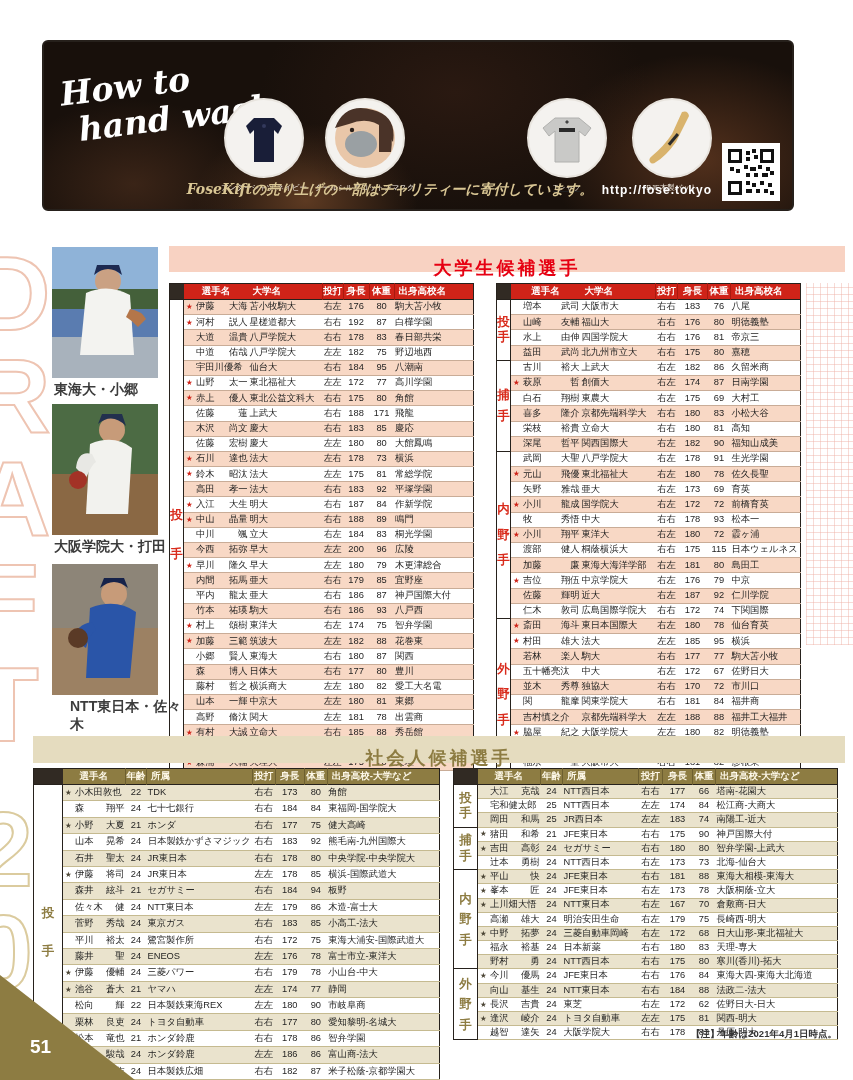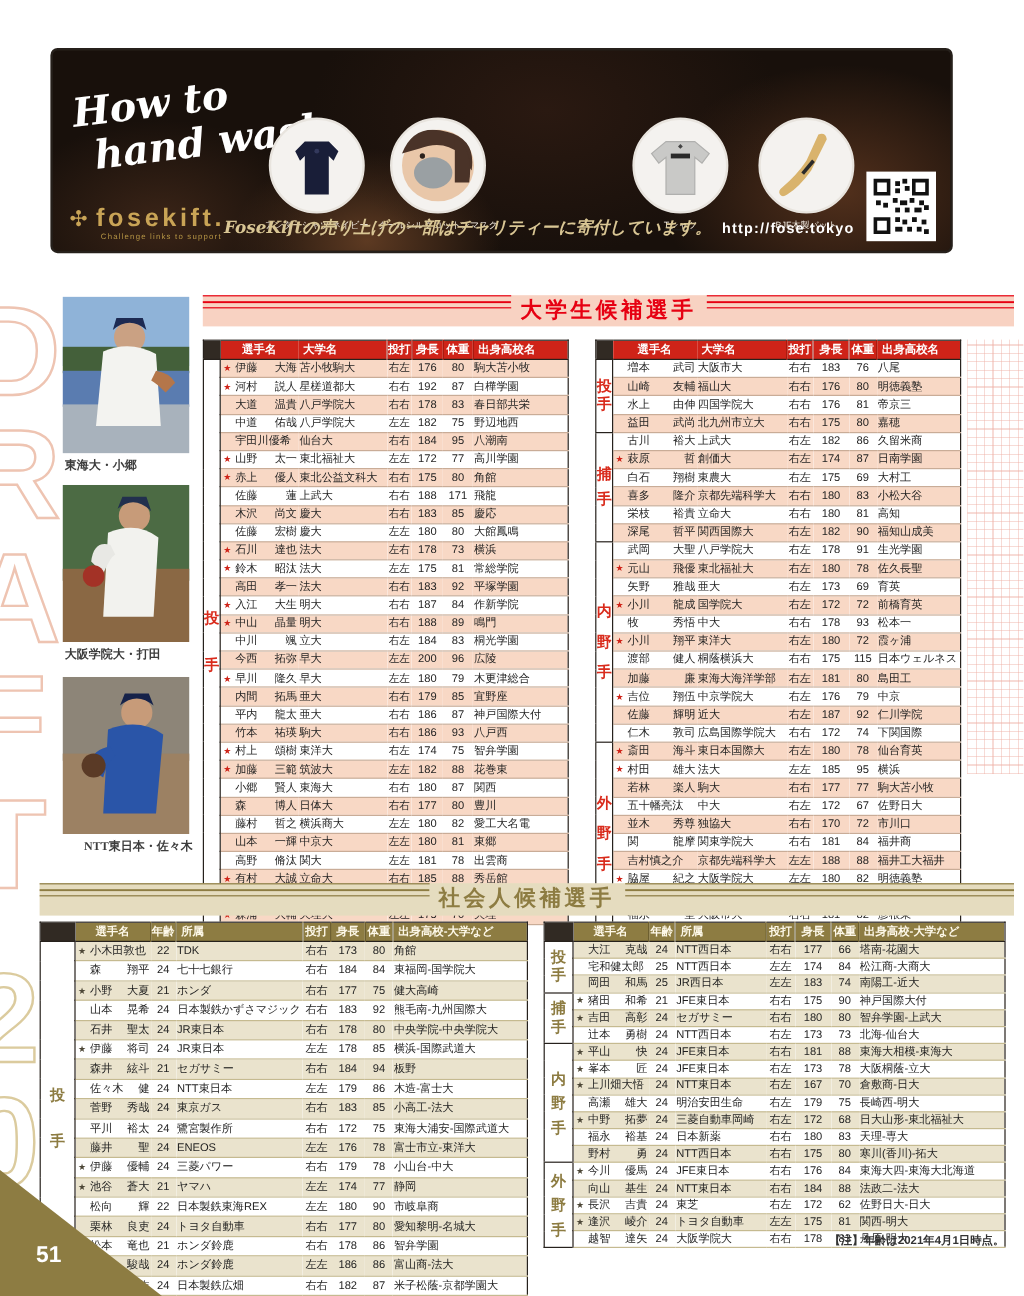--- a/index.html
+++ b/index.html
@@ -35,24 +35,24 @@
 
   
   .wm{font-weight:bold;font-size:106px;line-height:0.97;letter-spacing:0;left:-26px;
       color:transparent;-webkit-text-stroke:2px #eec4b2;z-index:0;}
   .wm-draft{top:242px;}
   .wm-2020{top:798px;-webkit-text-stroke-color:#dbcb9e;}
 
   
   .photo{left:52px;width:106px;height:131px;z-index:1;overflow:hidden;}
   .photo svg{display:block;}
-  .photo-cap{left:54px;width:120px;font-size:10px;font-weight:bold;color:#3c3c3c;z-index:1;font-family:Liberation Serif, serif;}
+  .photo-cap{left:54px;width:120px;font-size:14px;font-weight:bold;color:#3c3c3c;z-index:1;}
 
   
-  .band{display:flex;align-items:flex-start;gap:8px;}
+  .band{display:flex;align-items:center;gap:8px;flex-direction:column;}
   .band-univ{left:169px;top:246px;width:676px;height:26px;background:#f8d2c2;color:#e60012;}
   .band-comp{left:33px;top:736px;width:812px;height:27px;background:#e5dcbf;color:#8d7c42;}
   .band-line{flex:1;height:9px;border-top:1.6px solid;border-bottom:1.6px solid;
     background:linear-gradient(currentColor,currentColor) center/100% 1.6px no-repeat;}
   .band-title{font-size:18px;font-weight:bold;letter-spacing:3px;white-space:nowrap;}
 
   
   table{border-collapse:collapse;table-layout:fixed;background:#fff;}
   .ptable{border:1.3px solid #26211c;}
   .ptable th{padding:0;font-size:9.5px;font-weight:bold;height:15px;overflow:hidden;white-space:nowrap;}
@@ -145,24 +145,20 @@
   <div class="abs prod-wrap" style="left:628px;">
     <div class="prod">
       <svg width="60" height="60" viewBox="0 0 60 60">
         <path d="M40 4 Q46 2 47 8 L34 34 Q24 48 14 54 Q10 57 8 54 Q6 51 10 48 Q22 38 30 26 Z" fill="#d9b36c"></path>
         <rect x="24" y="30" width="14" height="3" transform="rotate(-50 31 31)" fill="#2a2a2a"></rect>
       </svg>
     </div>
     <div class="prod-cap">BJF木製バット</div>
   </div>
 
-  <div class="abs logo">
-    <div class="logo-line"><span class="logo-icon">✣</span><span>fosekift.</span></div>
-    <div class="logo-sub">Challenge links to support</div>
-  </div>
 
   <div class="abs charity">
     <span class="charity-jp">FoseKiftの売り上げの一部はチャリティーに寄付しています。</span>
     <span class="charity-url">http://fose.tokyo</span>
   </div>
 
   <svg class="abs qr" viewBox="0 0 25 25">
     <rect width="25" height="25" fill="#fff"></rect>
     <g fill="#111">
       <path d="M1 1h7v7h-7z M2.5 2.5h4v4h-4z" fill-rule="evenodd"></path>

